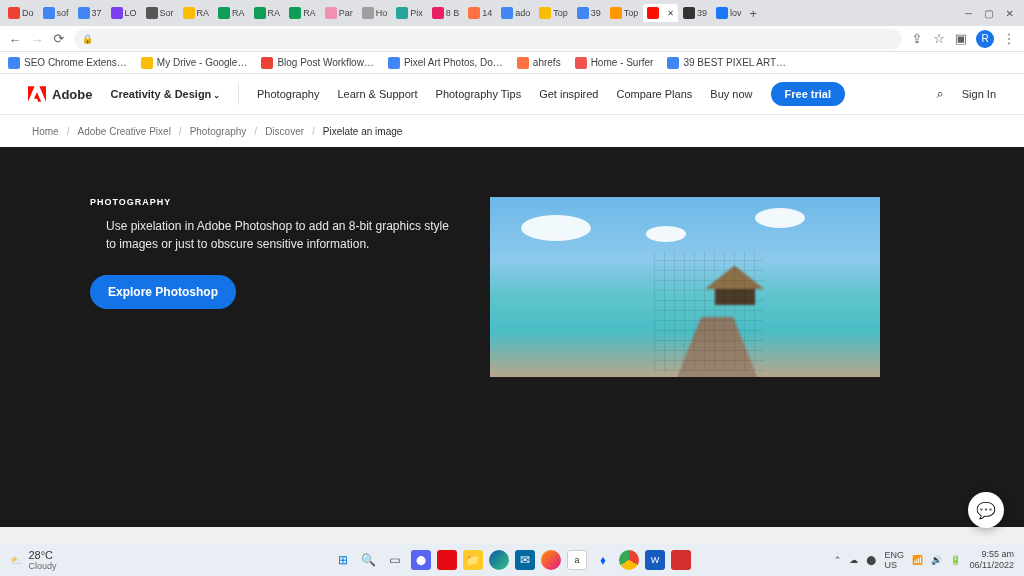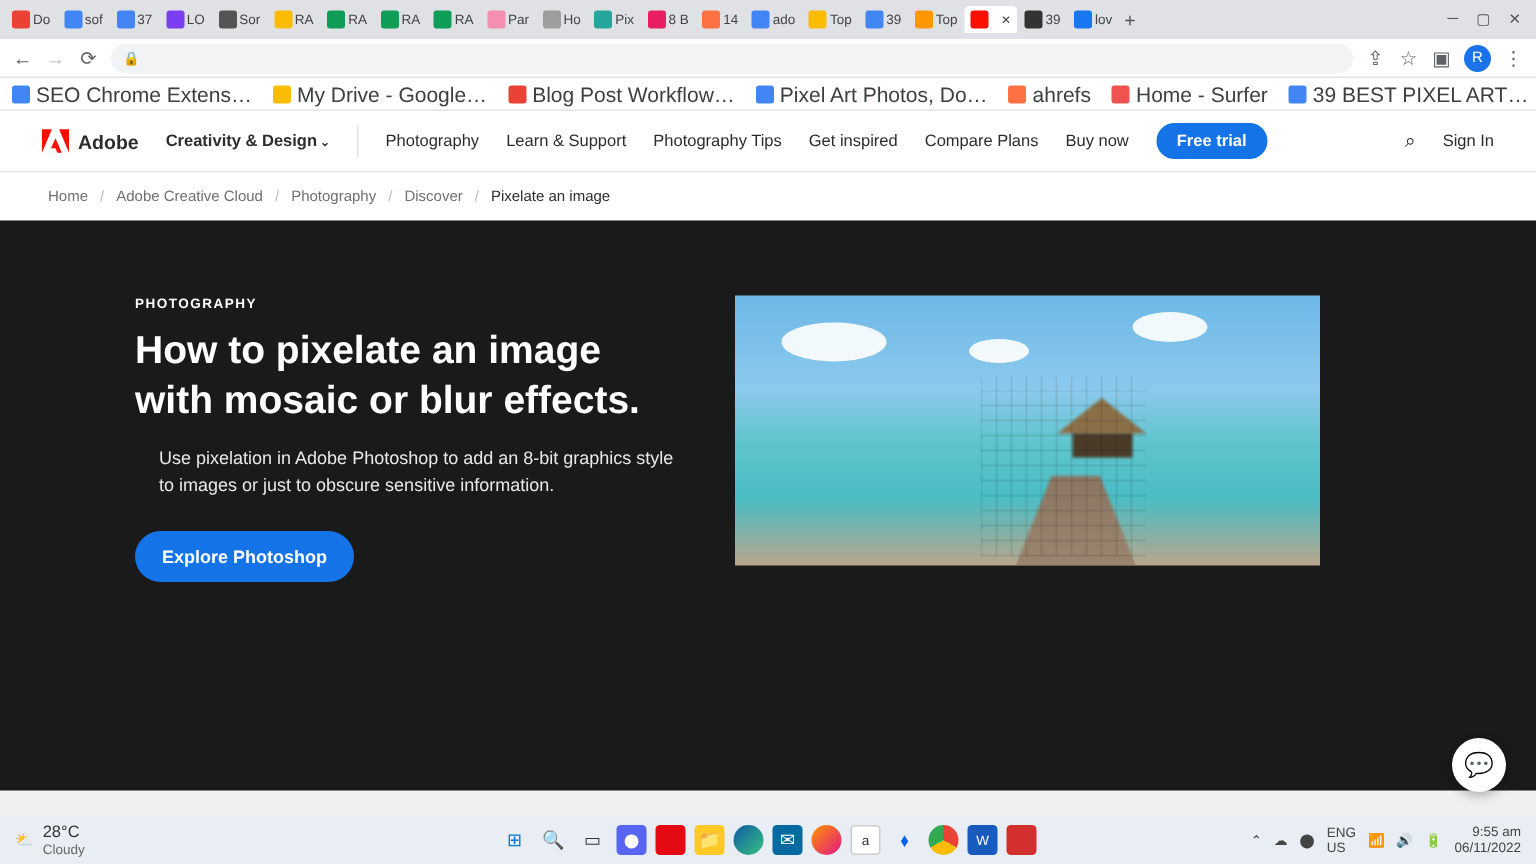--- a/index.html
+++ b/index.html
@@ -14,21 +14,21 @@
 .win-ctrl span { cursor: pointer; }
 
 .addrbar { height: 26px; background: #fff; display: flex; align-items: center; padding: 0 8px; gap: 8px; border-bottom: 1px solid #e2e2e2; }
 .nav-icon { width: 14px; height: 14px; display: flex; align-items: center; justify-content: center; color: #5f6368; font-size: 13px; cursor: pointer; }
 .url-field { flex: 1; height: 20px; background: #f1f3f4; border-radius: 10px; display: flex; align-items: center; padding: 0 8px; font-size: 11px; color: #202124; gap: 6px; }
 .url-field .lock { color: #5f6368; font-size: 9px; }
 .url-text { flex: 1; background: #1a73e8; color: #fff; padding: 0 2px; }
 .addr-right { display: flex; gap: 8px; align-items: center; }
 .profile { width: 18px; height: 18px; border-radius: 50%; background: #1a73e8; color: #fff; font-size: 10px; display: flex; align-items: center; justify-content: center; }
 
-.bookbar { height: 22px; background: #fff; display: flex; align-items: center; padding: 0 8px; gap: 14px; font-size: 14px; color: #3c4043; border-bottom: 1px solid #e2e2e2; }
+.bookbar { height: 22px; background: #fff; display: flex; align-items: center; padding: 0 8px; gap: 14px; font-size: 10px; color: #3c4043; border-bottom: 1px solid #e2e2e2; }
 .bm { display: flex; align-items: center; gap: 4px; cursor: pointer; white-space: nowrap; }
 .bm-icon { width: 12px; height: 12px; border-radius: 2px; }
 
 
 .adobe-nav { height: 40px; background: #fff; display: flex; align-items: center; padding: 0 28px; gap: 18px; font-size: 11px; color: #2c2c2c; }
 .adobe-logo { display: flex; align-items: center; gap: 6px; font-weight: 700; font-size: 13px; }
 .adobe-mark { width: 18px; height: 16px; }
 .nav-item { cursor: pointer; }
 .nav-item.bold { font-weight: 600; }
 .chev { font-size: 8px; margin-left: 2px; }
@@ -234,33 +234,32 @@
   <span class="free-trial">Free trial</span>
   <div class="nav-right">
     <span class="search-ic">⌕</span>
     <span class="nav-item">Sign In</span>
   </div>
 </div>
 
 <div class="crumbs">
   <span>Home</span>
     <span class="sep">/</span>
-  <span>Adobe Creative Cloud</span>
+  <span>Adobe Creative Pixel</span>
     <span class="sep">/</span>
   <span>Photography</span>
     <span class="sep">/</span>
   <span>Discover</span>
     <span class="sep">/</span>
   <span class="cur">Pixelate an image</span>
 </div>
 
 <div class="hero">
   <div class="hero-left">
     <div class="eyebrow">PHOTOGRAPHY</div>
-    <h1 class="hero-title">How to pixelate an image with mosaic or blur effects.</h1>
     <p class="hero-desc">Use pixelation in Adobe Photoshop to add an 8-bit graphics style to images or just to obscure sensitive information.</p>
     <span class="explore-btn">Explore Photoshop</span>
   </div>
   <div class="hero-img">
     <div class="sky-cloud" style="width:70px;height:26px;left:8%;top:10%"></div>
     <div class="sky-cloud" style="width:50px;height:20px;left:68%;top:6%"></div>
     <div class="sky-cloud" style="width:40px;height:16px;left:40%;top:16%"></div>
     <div class="pier"></div>
     <div class="hut">
         <div class="hut-roof"></div>

